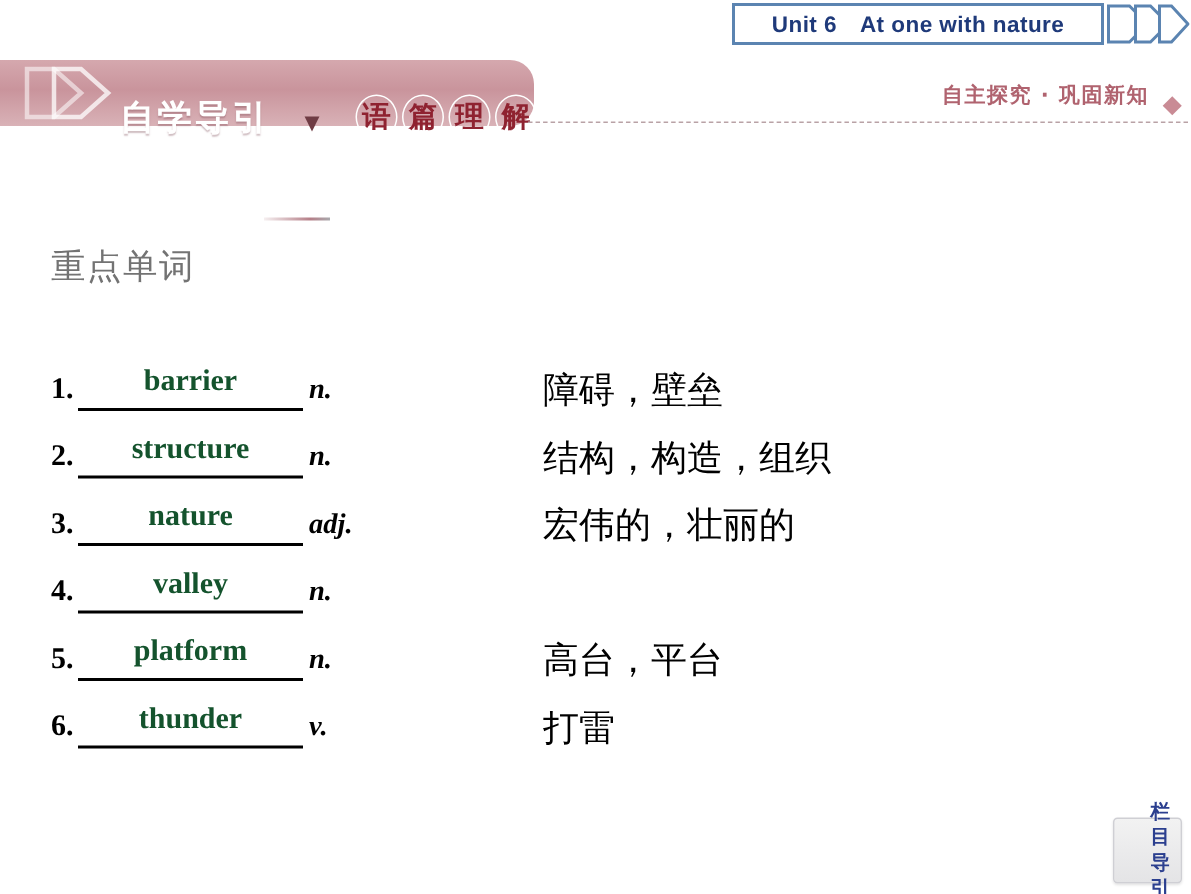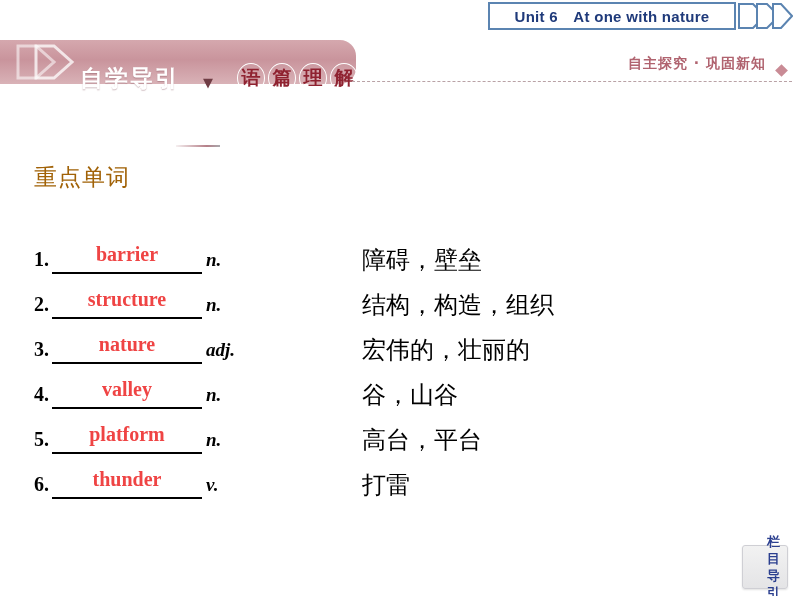--- a/index.html
+++ b/index.html
@@ -145,21 +145,21 @@
     width: 44px;
     height: 2px;
     background: linear-gradient(90deg, rgba(190,150,155,0.15), #b57f88 70%, #a9a9ad 100%);
   }
 
   
   .heading {
     position: absolute;
     font-family: "DejaVu Sans", sans-serif;
     font-size: 23px;
-    color: #a16207;
+    color: #737373;
     letter-spacing: 1px;
     white-space: pre;
   }
   #heading-1 { left: 34px; top: 162px; }
   #heading-2 { left: 34px; top: 200px; }
 
   .vocab-list {
     position: absolute;
     left: 0;
     top: 240px;
@@ -186,21 +186,21 @@
     height: 32px;
     border-bottom: 2px solid #000000;
     display: flex;
     align-items: center;
     justify-content: center;
   }
   .v-word {
     font-family: "Liberation Serif", "DejaVu Serif", serif;
     font-weight: bold;
     font-size: 20px;
-    color: #ef4444;
+    color: #14532d;
     line-height: 1;
     position: relative;
     top: -2px;
   }
   .v-pos {
     position: absolute;
     left: 206px;
     top: 9px;
     font-family: "Liberation Serif", "DejaVu Serif", serif;
     font-weight: bold;
@@ -314,21 +314,20 @@
       <div class="v-pos">adj.</div>
       <div class="v-def">宏伟的，壮丽的</div>
     </div>
 
     <div class="vocab-row">
       <div class="v-num">4.</div>
       <div class="v-blank">
         <span class="v-word">valley</span>
       </div>
       <div class="v-pos">n.</div>
-      <div class="v-def">谷，山谷</div>
     </div>
 
     <div class="vocab-row">
       <div class="v-num">5.</div>
       <div class="v-blank">
         <span class="v-word">platform</span>
       </div>
       <div class="v-pos">n.</div>
       <div class="v-def">高台，平台</div>
     </div>

